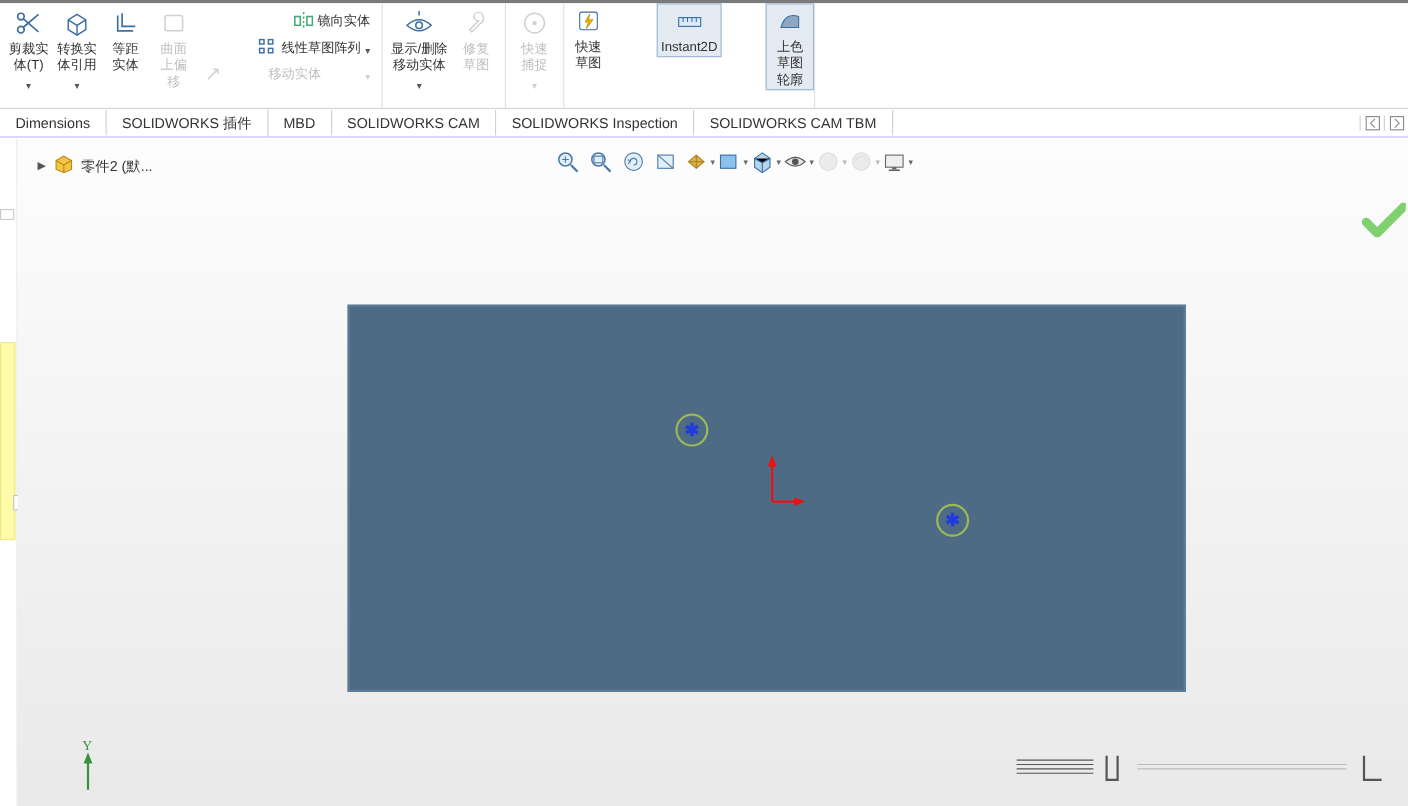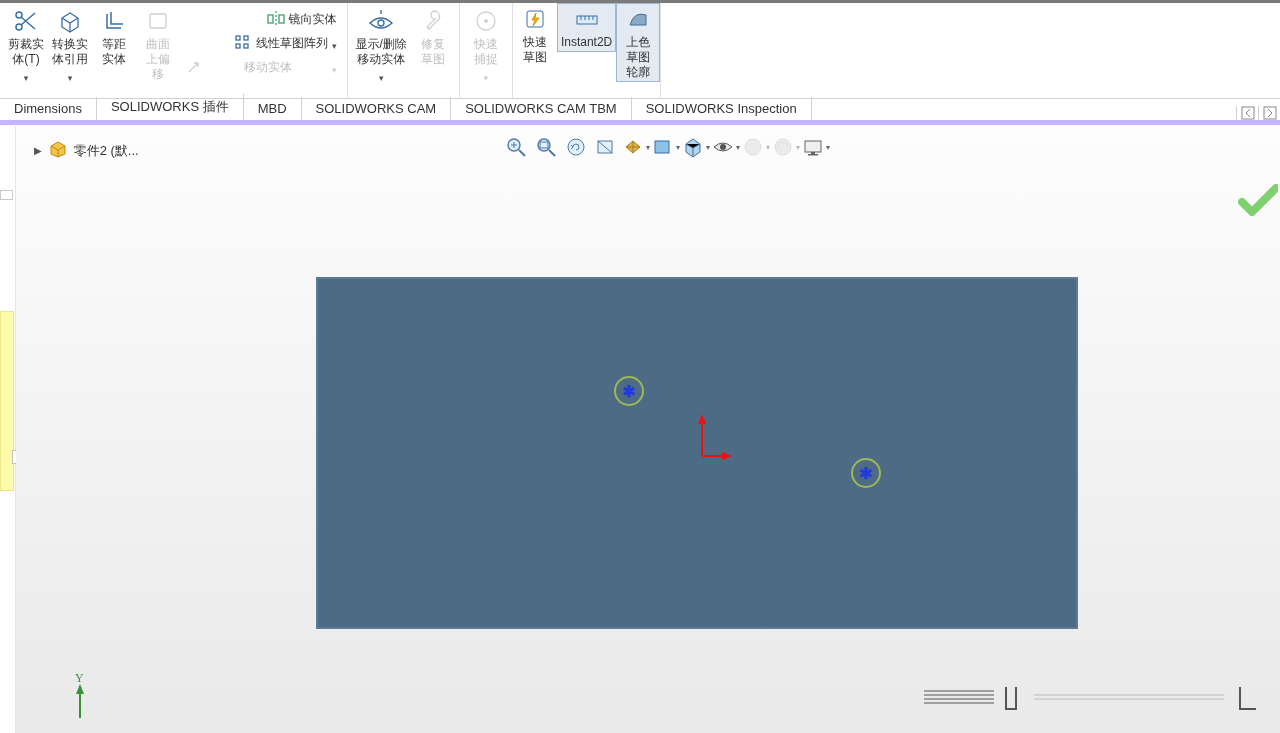--- a/index.html
+++ b/index.html
@@ -3,30 +3,30 @@
 <meta charset="utf-8">
 <style>
   * { box-sizing: border-box; margin: 0; padding: 0; }
   body { font-family: "Microsoft YaHei", "Segoe UI", Arial, sans-serif; font-size: 12px; background: #fff; width: 1280px; height: 733px; overflow: hidden; position: relative; }
   .topline { border-top: 3px solid #7A7A7A; width: 100%; }
   
   .ribbon { display: flex; align-items: stretch; height: 96px; border-bottom: 1px solid #d0d0d0; background: #fff; }
   .ribbon-group { display: flex; align-items: flex-start; padding: 2px 4px 0 4px; border-right: 1px solid #e0e0e0; }
   .big-btn { display: flex; flex-direction: column; align-items: center; justify-content: space-between; padding: 2px 4px; min-width: 44px; cursor: pointer; color: #333; }
   .big-btn.disabled { color: #bfbfbf; cursor: default; }
-  .big-btn.active { background: #e3eaf1; border: 1px solid #9bb7d4; padding: 1px 3px; }
+  .big-btn.active { background: #e3eaf1; border: 1px solid #9bb7d4; padding: 1px 3px; margin-left: 40px; }
   .big-btn .ico { height: 28px; display: flex; align-items: center; justify-content: center; margin-bottom: 2px; }
   .big-btn .lbl { text-align: center; line-height: 15px; font-size: 12px; }
   .drop-caret { font-size: 9px; color: #555; margin-top: 6px; }
   .small-stack { display: flex; flex-direction: column; justify-content: flex-start; padding-top: 2px; align-items: flex-end; }
   .small-row { display: flex; align-items: center; gap: 4px; padding: 3px 6px; cursor: pointer; color: #333; }
   .small-row.disabled { color: #bfbfbf; cursor: default; gap: 40px; }
   .small-ico { width: 18px; height: 18px; display: inline-flex; align-items: center; justify-content: center; }
   
-  .tabstrip { display: flex; align-items: flex-end; height: 26px; border-bottom: 5px solid #c4b5fd; background: #fff; }
+  .tabstrip { display: flex; align-items: center; height: 26px; border-bottom: 1px solid #c4b5fd; background: #fff; }
   .tab { padding: 4px 14px; border-right: 1px solid #d0d0d0; cursor: pointer; color: #333; font-size: 13px; display:flex;align-items:center;}
   .spacer { flex: 1; }
   .win-ctrl { width: 22px; display: flex; align-items: center; justify-content: center; border-left: 1px solid #d0d0d0; cursor: pointer; }
   
   .main { position: absolute; top: 126px; left: 0; right: 0; bottom: 0; }
   .sidebar { position: absolute; left: 0; top: 0; width: 16px; height: 100%; background: #fff; border-right: 1px solid #e5e5e5; }
   .side-split { position: absolute; left: 0; top: 64px; width: 13px; height: 10px; border: 1px solid #c9c9c9; background: #fff; }
   .side-yellow { position: absolute; left: 0; top: 185px; width: 14px; height: 180px; background: #FEFCA9; border:1px solid #ECE78B;}
   .handle { position: absolute; left: 12px; top: 324px; width: 10px; height: 14px; border:1px solid #c0c0c0; background:#fff;}
   .breadcrumb { position: absolute; left: 18px; top: 14px; display: flex; align-items: center; gap: 6px; font-size: 13px; color: #333; }
@@ -223,24 +223,24 @@
   <div class="tab">
       <span>SOLIDWORKS 插件</span>
     </div>
   <div class="tab">
       <span>MBD</span>
     </div>
   <div class="tab">
       <span>SOLIDWORKS CAM</span>
     </div>
   <div class="tab">
+      <span>SOLIDWORKS Inspection</span>
+    </div>
+  <div class="tab">
       <span>SOLIDWORKS CAM TBM</span>
-    </div>
-  <div class="tab">
-      <span>SOLIDWORKS Inspection</span>
     </div>
   <div class="spacer"></div>
   <div class="win-ctrl">
     <svg width="14" height="14" viewBox="0 0 14 14">
         <rect x="1" y="1" width="12" height="12" stroke="#888" fill="none"></rect>
         <path d="M9 3 L5 7 L9 11" stroke="#888" fill="none"></path>
       </svg>
   </div>
   <div class="win-ctrl">
     <svg width="14" height="14" viewBox="0 0 14 14">

